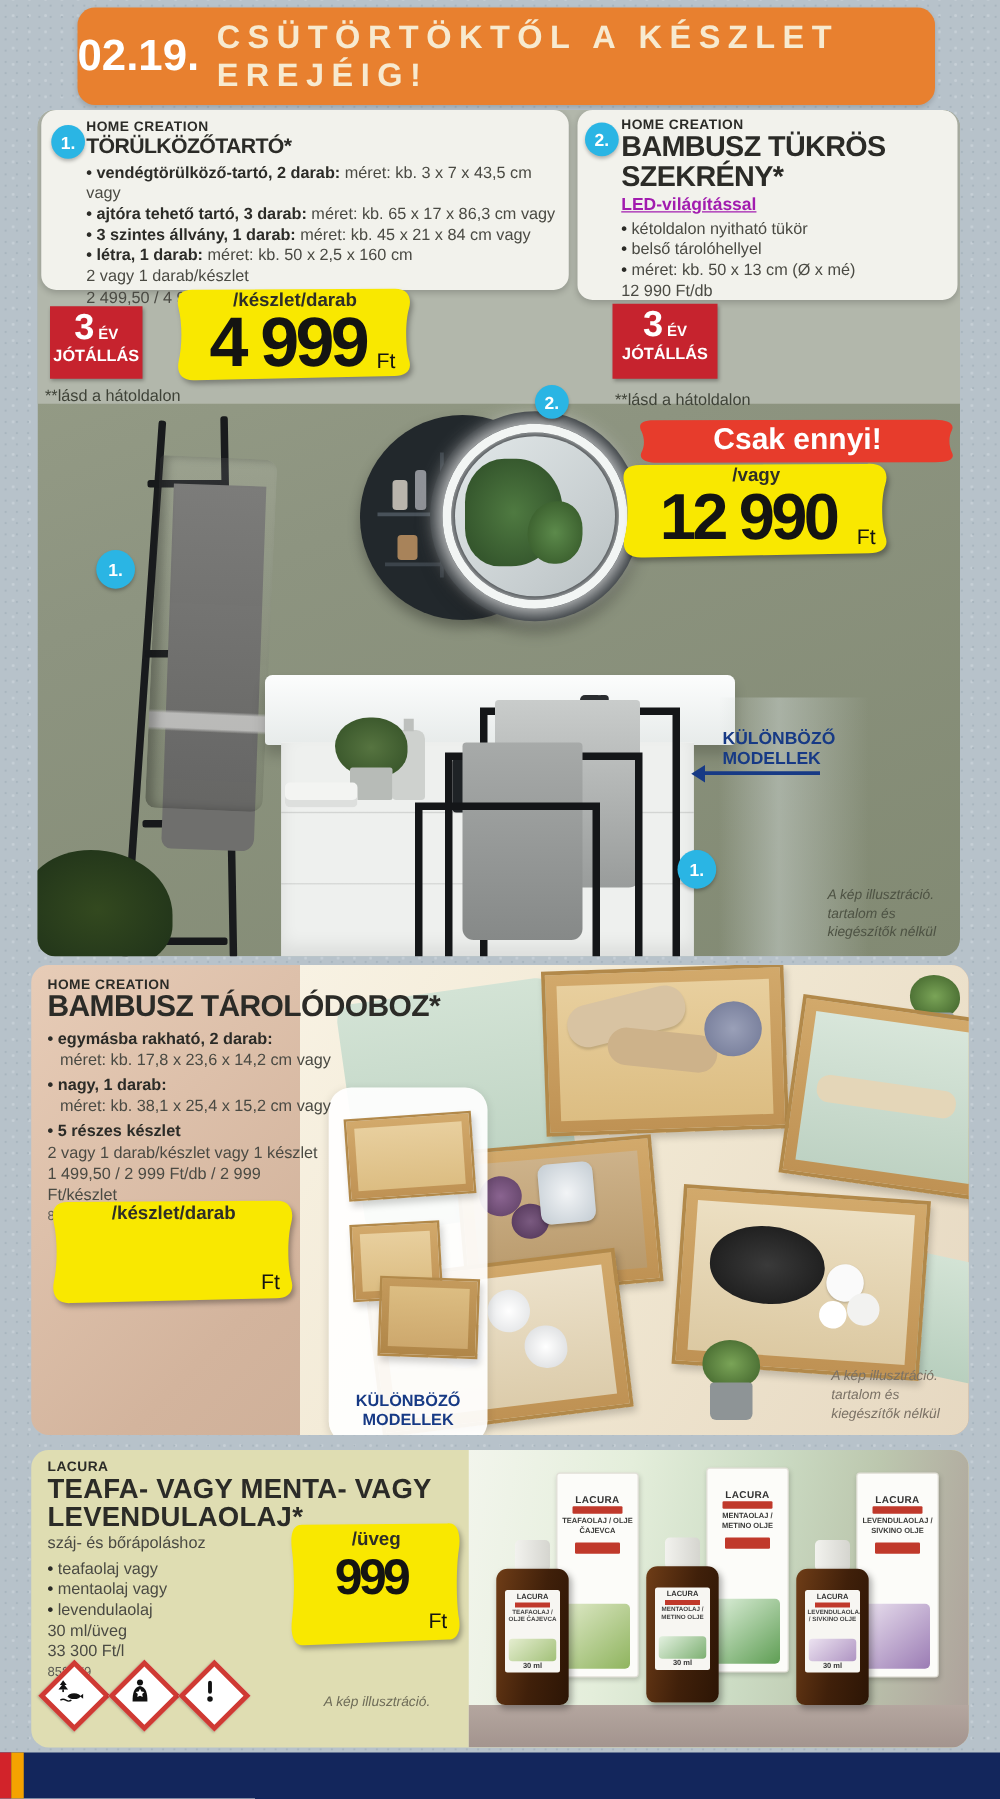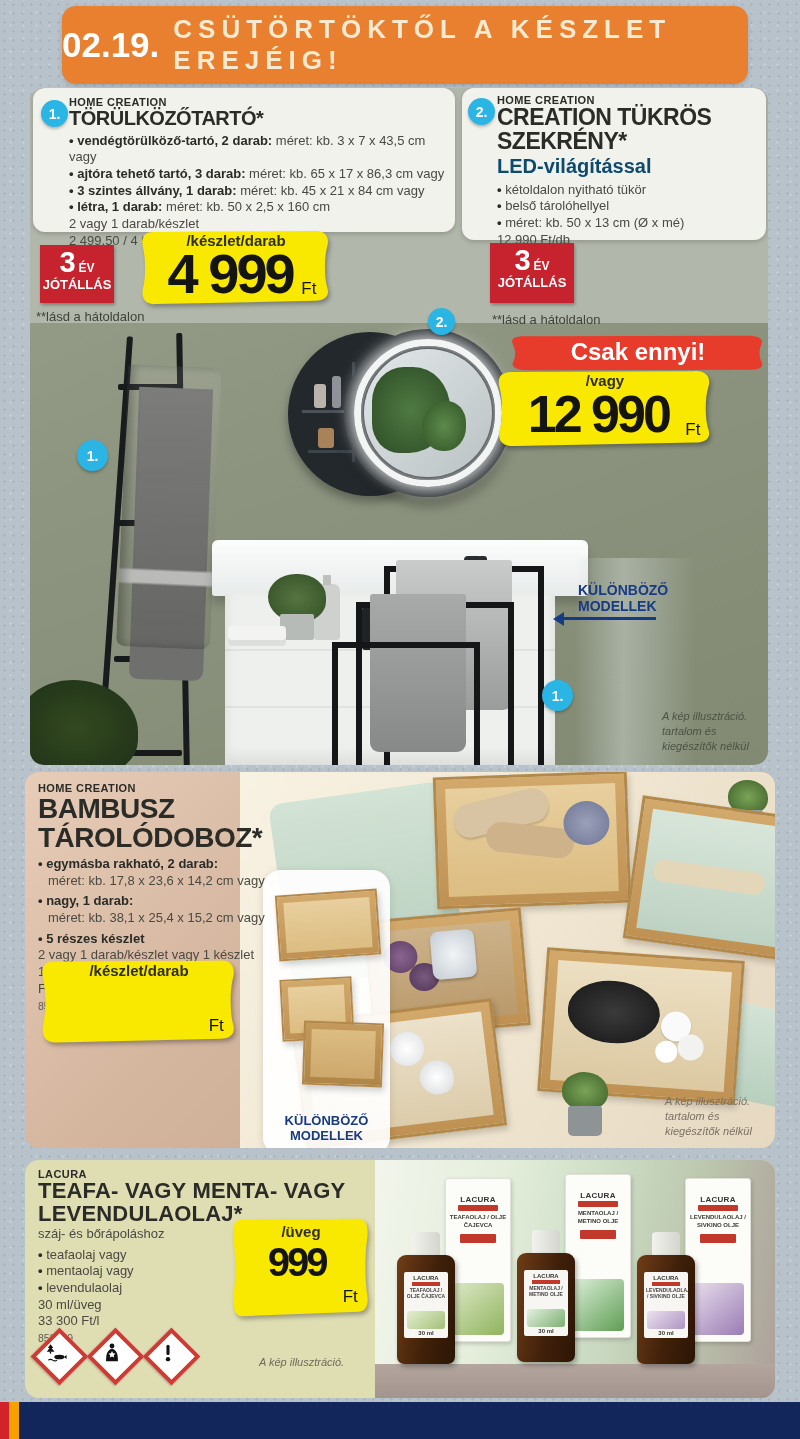--- a/index.html
+++ b/index.html
@@ -207,42 +207,42 @@
         <div>tartalom és</div>
         <div>kiegészítők nélkül</div>
       </div>
     </div>
 
     <div class="icard left">
       <div class="numc" style="left:8px;top:12px;">
           <span>1.</span>
         </div>
       <div class="brand">HOME CREATION</div>
-      <div class="ptitle" style="font-size:20px;">TÖRÜLKÖZŐTARTÓ*</div>
+      <div class="ptitle" style="font-size:17px;">TÖRÜLKÖZŐTARTÓ*</div>
       <ul class="blt">
         <li><b>vendégtörülköző-tartó, 2 darab:</b><span> méret: kb. 3 x 7 x 43,5 cm vagy</span></li>
         <li><b>ajtóra tehető tartó, 3 darab:</b><span> méret: kb. 65 x 17 x 86,3 cm vagy</span></li>
         <li><b>3 szintes állvány, 1 darab:</b><span> méret: kb. 45 x 21 x 84 cm vagy</span></li>
         <li><b>létra, 1 darab:</b><span> méret: kb. 50 x 2,5 x 160 cm</span></li>
       </ul>
       <div class="iline">2 vagy 1 darab/készlet</div>
       <div class="iline">2 499,50 / 4 999 Ft/db</div>
       <div class="sku">853407</div>
     </div>
 
     <div class="icard right">
       <div class="numc" style="left:6px;top:10px;">
           <span>2.</span>
         </div>
       <div class="brand">HOME CREATION</div>
       <div class="ptitle" style="font-size:23px;">
-        <div>CREATION TÜKRÖS</div>
+        <div>BAMBUSZ TÜKRÖS</div>
         <div>SZEKRÉNY*</div>
       </div>
-      <div style="font-size:20px;font-weight:800;color:#0c4a6e;margin-top:1px;">LED-világítással</div>
+      <div style="font-size:14px;font-weight:800;color:#a21caf;margin-top:1px;text-decoration:underline;">LED-világítással</div>
       <ul class="blt">
         <li>kétoldalon nyitható tükör</li>
         <li>belső tárolóhellyel</li>
         <li>méret: kb. 50 x 13 cm (Ø x mé)</li>
       </ul>
       <div class="iline">12 990 Ft/db</div>
       <div class="sku">854858</div>
     </div>
 
     <div class="warranty" style="left:10px;top:157px;width:74px;height:58px;">
@@ -343,21 +343,21 @@
           <div class="inn" style="inset:6px;background:linear-gradient(#dcbd82,#cda86d);"></div>
         </div>
       <div class="models" style="left:0;top:244px;width:100%;text-align:center;font-size:13px;">
         <div>KÜLÖNBÖZŐ</div>
         <div>MODELLEK</div>
       </div>
     </div>
 
     <div class="midtext">
       <div class="brand">HOME CREATION</div>
-      <div class="ptitle" style="font-size:28px;">BAMBUSZ TÁROLÓDOBOZ*</div>
+      <div class="ptitle" style="font-size:24px;">BAMBUSZ TÁROLÓDOBOZ*</div>
       <ul class="blt" style="width:230px;">
         <li><b>egymásba rakható, 2 darab:</b></li>
       </ul>
       <div class="mline">méret: kb. 17,8 x 23,6 x 14,2 cm vagy</div>
       <ul class="blt" style="width:230px;">
           <li><b>nagy, 1 darab:</b></li>
         </ul>
       <div class="mline">méret: kb. 38,1 x 25,4 x 15,2 cm vagy</div>
       <ul class="blt" style="width:230px;">
           <li><b>5 részes készlet</b></li>

